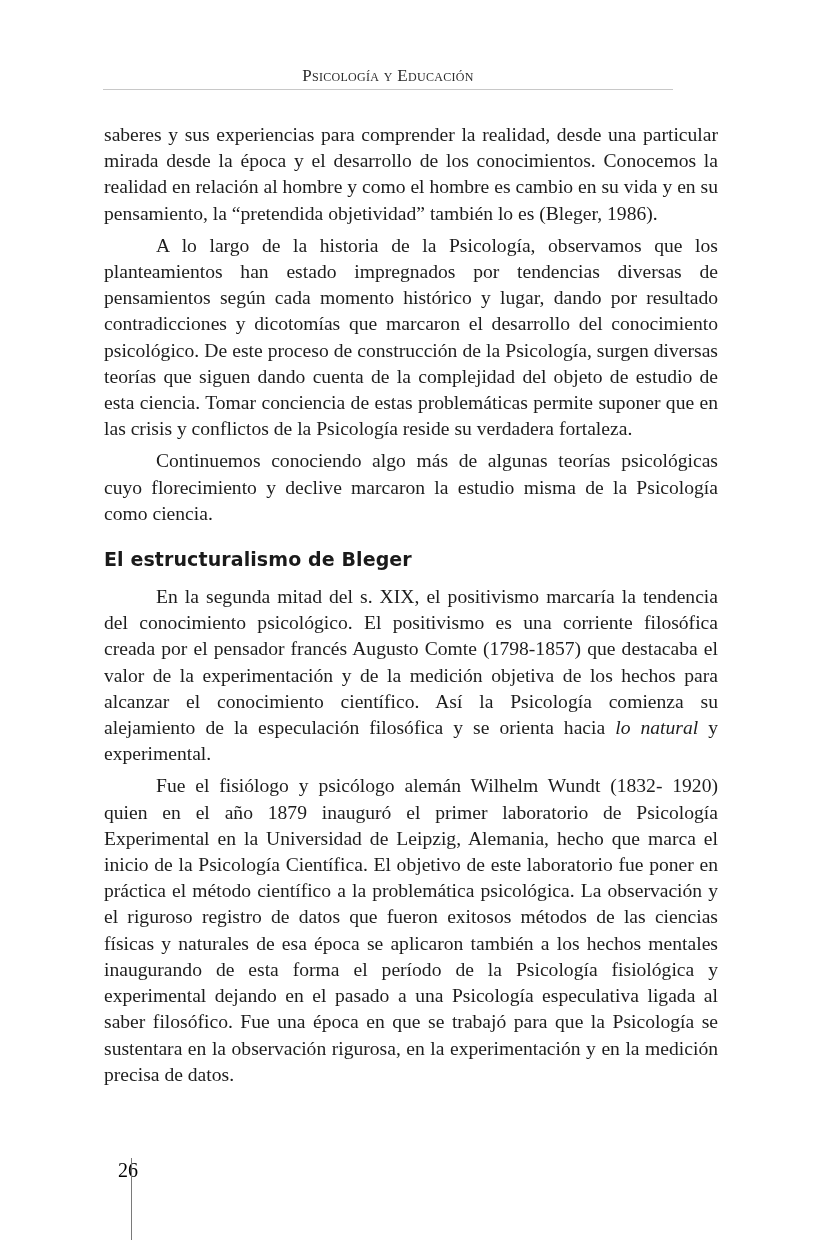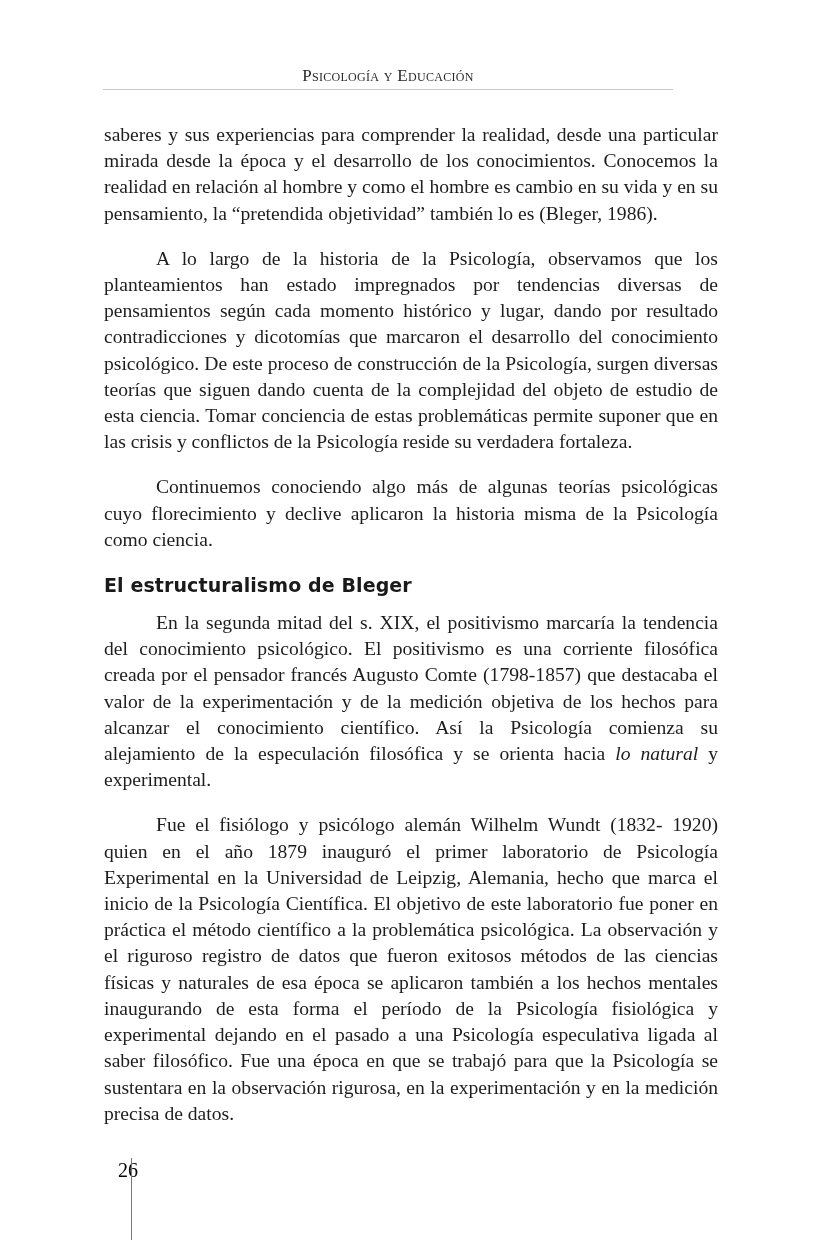--- a/index.html
+++ b/index.html
@@ -49,21 +49,21 @@
       line-height: 26.2px;
       text-align: justify;
     }
     .content p {
       margin: 0;
       text-align: justify;
       hyphens: none;
     }
     .content p.indent {
       text-indent: 52px;
-      margin-top: 19px;
+      margin-top: 6px;
     }
     .content p.noindent {
       text-indent: 0;
     }
     .section-title {
       margin: 19px 0 9px 0;
       font-family: "DejaVu Sans", "Liberation Sans", sans-serif;
       font-weight: bold;
       font-size: 19px;
       line-height: 26px;
@@ -100,21 +100,21 @@
 
   <div class="running-head">Psicología y Educación</div>
   <div class="head-rule"></div>
 
   <div class="content">
 
     <p class="noindent">saberes y sus experiencias para comprender la realidad, desde una particular mirada desde la época y el desarrollo de los conocimientos. Conocemos la realidad en relación al hombre y como el hombre es cambio en su vida y en su pensamiento, la “pretendida objetividad” también lo es (Bleger, 1986).</p>
 
     <p class="indent">A lo largo de la historia de la Psicología, observamos que los planteamientos han estado impregnados por tendencias diversas de pensamientos según cada momento histórico y lugar, dando por resultado contradicciones y dicotomías que marcaron el desarrollo del conocimiento psicológico. De este proceso de construcción de la Psicología, surgen diversas teorías que siguen dando cuenta de la complejidad del objeto de estudio de esta ciencia. Tomar conciencia de estas problemáticas permite suponer que en las crisis y conflictos de la Psicología reside su verdadera fortaleza.</p>
 
-    <p class="indent">Continuemos conociendo algo más de algunas teorías psicológicas cuyo florecimiento y declive aplicaron la historia misma de la Psicología como ciencia.</p>
+    <p class="indent">Continuemos conociendo algo más de algunas teorías psicológicas cuyo florecimiento y declive marcaron la estudio misma de la Psicología como ciencia.</p>
 
     <h2 class="section-title">El estructuralismo de Bleger</h2>
 
     <p class="indent after-heading"><span>En la segunda mitad del s. XIX, el positivismo marcaría la tendencia del conocimiento psicológico. El positivismo es una corriente filosófica creada por el pensador francés Augusto Comte (1798-1857) que destacaba el valor de la experimentación y de la medición objetiva de los hechos para alcanzar el conocimiento científico. Así la Psicología comienza su alejamiento de la especulación filosófica y se orienta hacia </span><em>lo natural</em><span> y experimental.</span></p>
 
     <p class="indent">Fue el fisiólogo y psicólogo alemán Wilhelm Wundt (1832- 1920) quien en el año 1879 inauguró el primer laboratorio de Psicología Experimental en la Universidad de Leipzig, Alemania, hecho que marca el inicio de la Psicología Científica. El objetivo de este laboratorio fue poner en práctica el método científico a la problemática psicológica. La observación y el riguroso registro de datos que fueron exitosos métodos de las ciencias físicas y naturales de esa época se aplicaron también a los hechos mentales inaugurando de esta forma el período de la Psicología fisiológica y experimental dejando en el pasado a una Psicología especulativa ligada al saber filosófico. Fue una época en que se trabajó para que la Psicología se sustentara en la observación rigurosa, en la experimentación y en la medición precisa de datos.</p>
 
   </div>
 
   <div class="folio">26</div>

